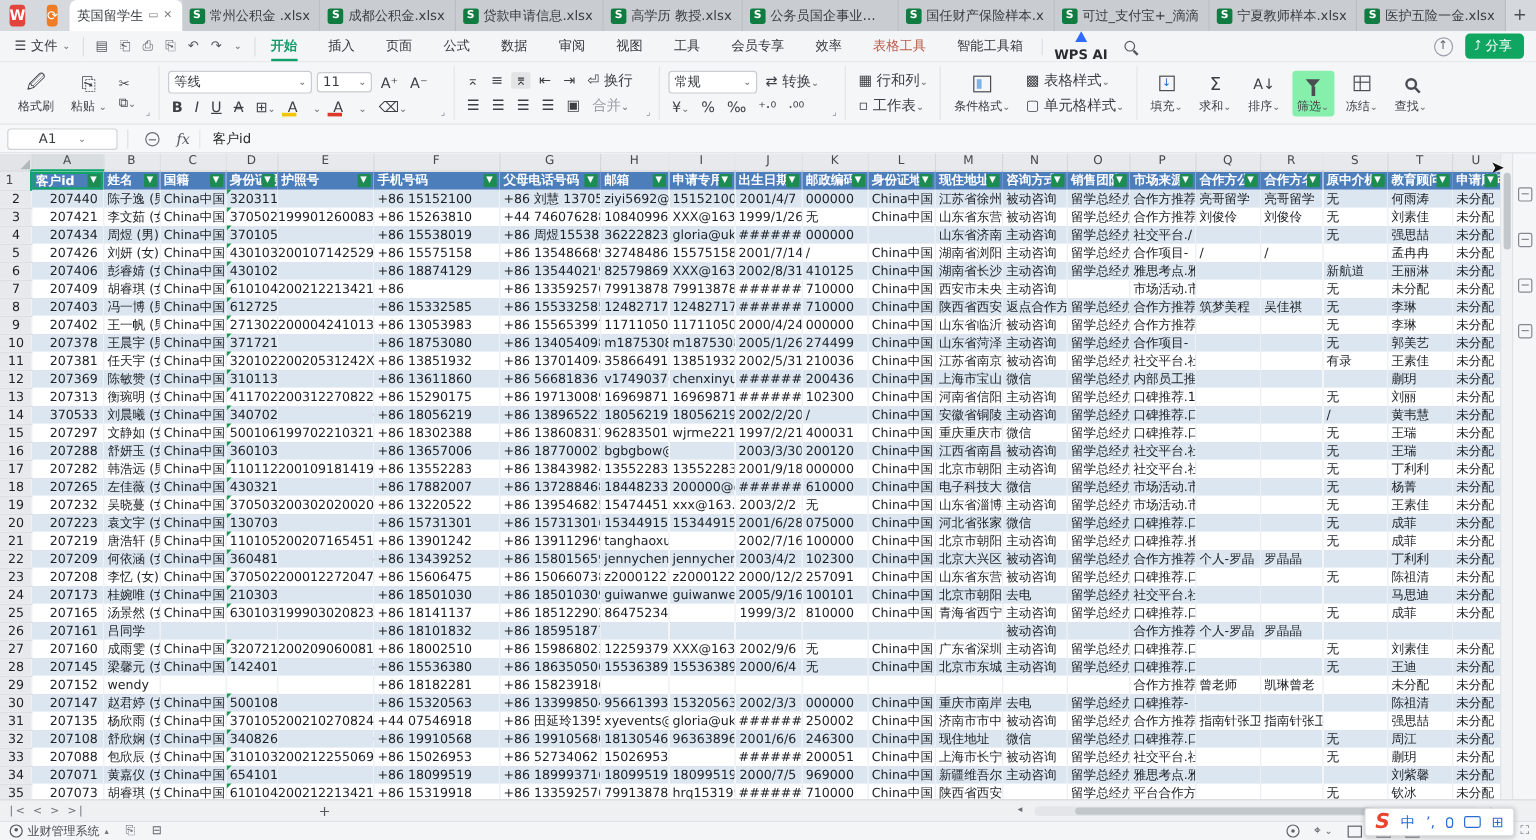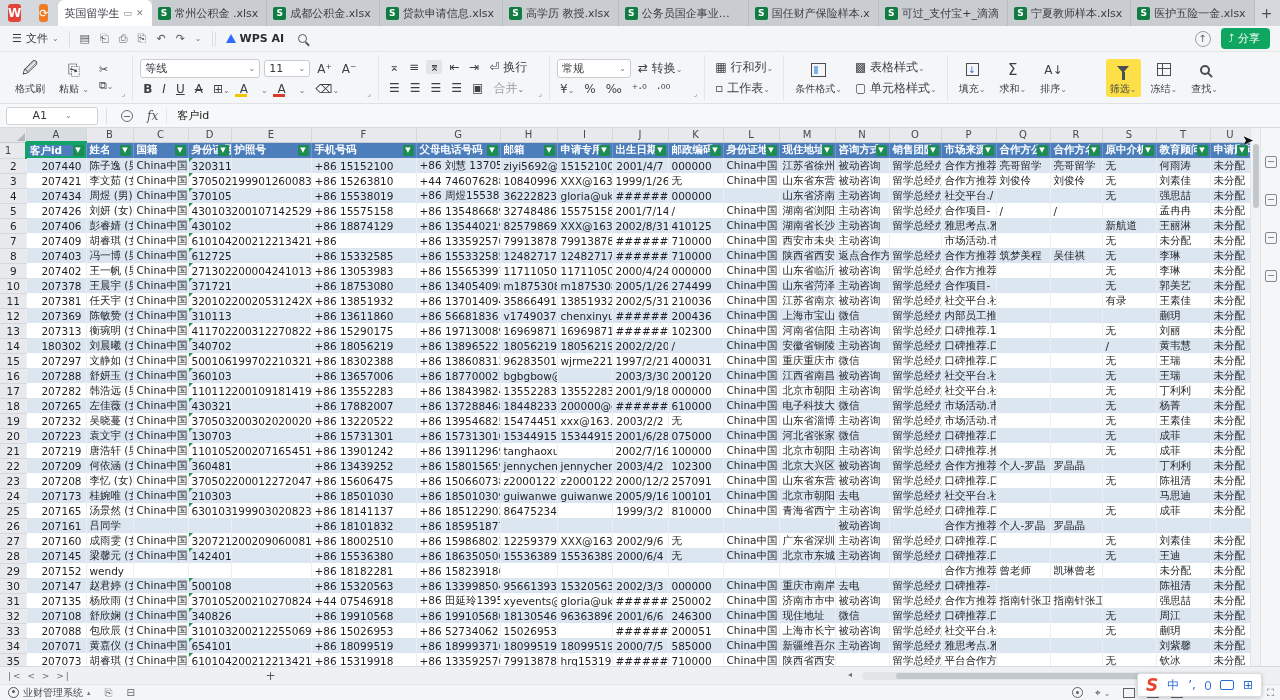--- a/index.html
+++ b/index.html
@@ -27,36 +27,36 @@
   
   #menubar { position:absolute; top:26px; left:0; width:1280px; height:26px; background:#f4f5f7;
     display:flex; align-items:center; border-bottom:1px solid #e4e6e8; }
   #filebtn { display:flex; align-items:center; gap:4px; padding:0 10px 0 12px; color:#35383c; }
   .qat { display:flex; align-items:center; gap:10px; padding:0 10px; color:#55585c; border-left:1px solid #dcdee0; border-right:1px solid #dcdee0; height:16px; }
   .menu-item { padding:4px 13px; color:#35383c; position:relative; white-space:nowrap; }
   .menu-item.active { color:#0f9d6a; font-weight:bold; }
   .menu-item.active::after { content:""; position:absolute; left:13px; right:13px; bottom:-1px; height:2px; background:#0f9d6a; }
   .menu-item.warm { color:#bb5b48; }
   .vsep { width:1px; height:14px; background:#dcdee0; margin:0 2px; }
-  #wpsai { display:flex; align-items:center; gap:4px; padding:0 8px; font-weight:bold; color:#2a2c30; }
+  #wpsai { display:flex; align-items:center; gap:4px; padding:0 8px; font-weight:bold; color:#2a2c30;flex-direction:column; }
   #wpsai .aitri { width:0; height:0; border-left:5px solid transparent; border-right:5px solid transparent; border-bottom:9px solid #2f6bff; }
   .searchglass { width:9px; height:9px; border:1.5px solid #55585c; border-radius:50%; position:relative; display:inline-block; }
   .searchglass::after { content:""; position:absolute; width:5px; height:1.5px; background:#55585c; transform:rotate(45deg); right:-4px; bottom:-2px; }
   #menuright { margin-left:auto; display:flex; align-items:center; gap:10px; padding-right:10px; }
   .upcirc { width:16px; height:16px; border-radius:50%; border:1px solid #9aa0a6; color:#5f6368; font-size:10px; display:flex; align-items:center; justify-content:center; }
   #sharebtn { background:#0fa662; color:#fff; border-radius:4px; padding:3px 10px 3px 8px; display:flex; gap:4px; align-items:center; }
 
   
   #ribbon { position:absolute; top:52px; left:0; width:1280px; height:52px; background:#f4f6f7;
     border-bottom:1px solid #dfe1e3; display:flex; align-items:stretch; padding:3px 4px; }
   .rgroup { display:flex; align-items:center; gap:6px; padding:0 7px; border-right:1px solid #e3e5e7; }
   .bigbtn { display:flex; flex-direction:column; align-items:center; justify-content:center; gap:2px; padding:1px 4px; color:#3c3f43; }
   .bigbtn .bic { height:20px; display:flex; align-items:center; justify-content:center; font-size:15px; color:#4a5burn; }
   .bigbtn .blb { font-size:10px; white-space:nowrap; }
-  .bigbtn.pressed { background:#fde047; border-radius:3px;margin-left:29px; }
+  .bigbtn.pressed { background:#86efac; border-radius:3px; }
   .smallcol { display:flex; flex-direction:column; gap:3px; justify-content:center; color:#4a4d52; }
   .fontrow { display:flex; gap:4px; align-items:center; }
   .selbox { background:#fff; border:1px solid #c9ccd0; border-radius:3px; padding:1px 4px; display:flex; align-items:center; gap:6px; color:#35383c; }
   .selbox .cv { font-size:8px; color:#777; }
   .gcol { display:flex; flex-direction:column; gap:4px; justify-content:center; }
   .txic { font-size:12px; color:#3c3f43; padding:0 3px; white-space:nowrap; }
   .txic b { font-weight:bold; } .txic i { font-style:italic; }
   .ubar { display:inline-block; width:12px; height:3px; margin-left:-13px; position:relative; top:4px; }
   .cv2 { font-size:8px; color:#777; }
   .corner { align-self:flex-end; font-size:8px; color:#8a8e93; padding:0 0 2px 2px; }
@@ -213,20 +213,34 @@
     </div>
     <div class="qat">
       <span>▤</span>
       <span>⎗</span>
       <span>⎙</span>
       <span>⎘</span>
       <span>↶</span>
       <span>↷</span>
       <span class="cv2">⌄</span>
     </div>
+    <div id="menu-items" style="display:flex;align-items:center;">
+        <div class="menu-item active">开始</div>
+        <div class="menu-item">插入</div>
+        <div class="menu-item">页面</div>
+        <div class="menu-item">公式</div>
+        <div class="menu-item">数据</div>
+        <div class="menu-item">审阅</div>
+        <div class="menu-item">视图</div>
+        <div class="menu-item">工具</div>
+        <div class="menu-item">会员专享</div>
+        <div class="menu-item">效率</div>
+        <div class="menu-item warm">表格工具</div>
+        <div class="menu-item">智能工具箱</div>
+      </div>
     <div class="vsep"></div>
     <div id="wpsai">
       <span class="aitri"></span>
       <span>WPS AI</span>
     </div>
     <span class="searchglass" style="margin-left:6px;"></span>
     <div id="menuright">
       <div class="upcirc">↑</div>
       <div id="sharebtn">
         <span>⤴</span>
@@ -749,21 +763,21 @@
             <td class="c">留学总经办</td>
             <td class="c">口碑推荐.1</td>
             <td class="c"></td>
             <td class="c"></td>
             <td class="c">无</td>
             <td class="c">刘丽</td>
             <td class="c">未分配</td>
           </tr>
           <tr class="drow band">
             <td class="rownum">14</td>
-            <td class="c num">180302</td>
+            <td class="c num">370533</td>
             <td class="c">刘晨曦 (女</td>
             <td class="c">China中国</td>
             <td class="c ovf"><span class="gtri"></span>340702200202202520</td>
             <td class="c"></td>
             <td class="c">+86 18056219</td>
             <td class="c">+86 1389652210</td>
             <td class="c">180562199</td>
             <td class="c">180562199</td>
             <td class="c num">2002/2/20</td>
             <td class="c">/</td>
@@ -1239,21 +1253,21 @@
             <td class="c num">207071</td>
             <td class="c">黄嘉仪 (女</td>
             <td class="c">China中国</td>
             <td class="c ovf"><span class="gtri"></span>654101200007050581</td>
             <td class="c"></td>
             <td class="c">+86 18099519</td>
             <td class="c">+86 1899937166</td>
             <td class="c">180995191</td>
             <td class="c">180995191</td>
             <td class="c num">2000/7/5</td>
-            <td class="c">585000</td>
+            <td class="c">969000</td>
             <td class="c">China中国</td>
             <td class="c">新疆维吾尔</td>
             <td class="c">主动咨询</td>
             <td class="c">留学总经办</td>
             <td class="c">雅思考点.雅</td>
             <td class="c"></td>
             <td class="c"></td>
             <td class="c"></td>
             <td class="c">刘紫馨</td>
             <td class="c">未分配</td>

